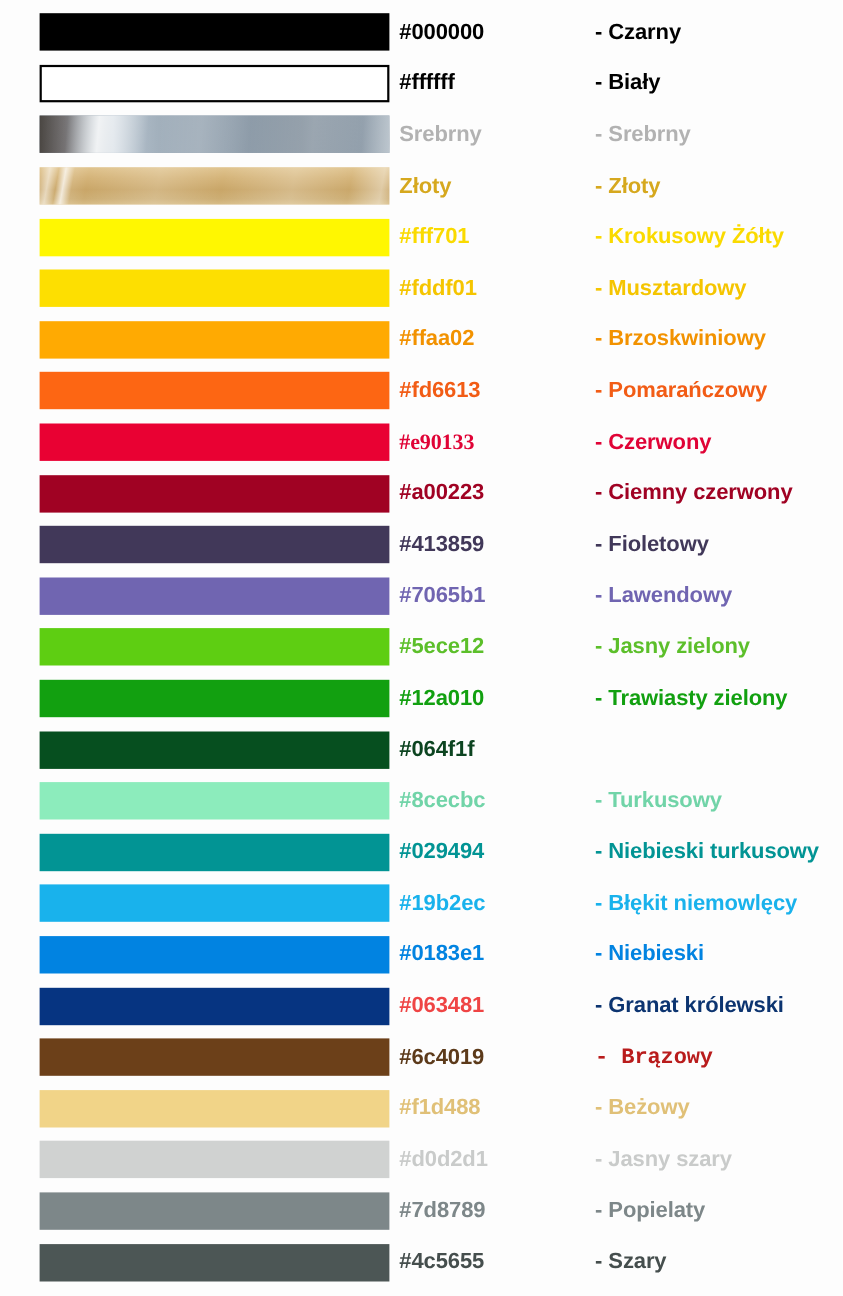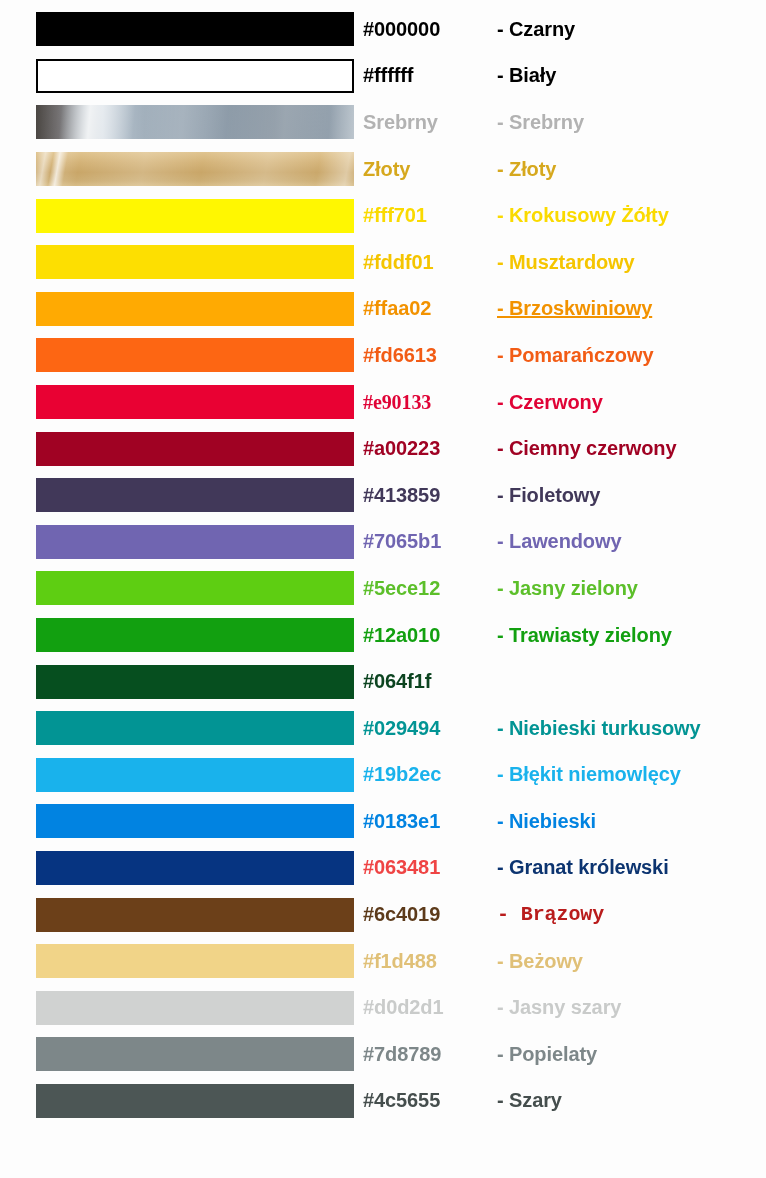--- a/index.html
+++ b/index.html
@@ -44,20 +44,21 @@
     font-size: 20px;
     font-weight: bold;
     letter-spacing: -0.1px;
     white-space: nowrap;
   }
   .name-label {
     font-size: 20px;
     font-weight: bold;
     letter-spacing: -0.1px;
     white-space: nowrap;
+    margin-left: 44px;
   }
   
   .swatch.gold-tex {
     background:
       linear-gradient(100deg,
         rgba(255,255,255,0.00) 0%,
         rgba(255,255,255,0.55) 3%,
         rgba(255,255,255,0.05) 5.5%,
         rgba(255,255,255,0.75) 7.5%,
         rgba(255,255,255,0.10) 10%,
@@ -135,21 +136,21 @@
       <div class="name-label" style="color: rgb(250, 218, 0);">- Krokusowy Żółty</div>
     </div>
     <div class="color-row">
       <div class="swatch" style="background: rgb(253, 223, 1);"></div>
       <div class="hex-label" style="color: rgb(245, 197, 0);">#fddf01</div>
       <div class="name-label" style="color: rgb(245, 197, 0);">- Musztardowy</div>
     </div>
     <div class="color-row">
       <div class="swatch" style="background: rgb(255, 170, 2);"></div>
       <div class="hex-label" style="color: rgb(242, 146, 0);">#ffaa02</div>
-      <div class="name-label" style="color: rgb(242, 146, 0); text-decoration: underline;">- Brzoskwiniowy</div>
+      <div class="name-label" style="color: rgb(242, 146, 0);">- Brzoskwiniowy</div>
     </div>
     <div class="color-row">
       <div class="swatch" style="background: rgb(253, 102, 19);"></div>
       <div class="hex-label" style="color: rgb(242, 92, 21);">#fd6613</div>
       <div class="name-label" style="color: rgb(242, 92, 21);">- Pomarańczowy</div>
     </div>
     <div class="color-row">
       <div class="swatch" style="background: rgb(233, 1, 51);"></div>
       <div class="hex-label" style="color: rgb(224, 3, 54); font-family: Liberation Serif, serif;">#e90133</div>
       <div class="name-label" style="color: rgb(224, 3, 54);">- Czerwony</div>
@@ -177,20 +178,25 @@
     <div class="color-row">
       <div class="swatch" style="background: rgb(18, 160, 16);"></div>
       <div class="hex-label" style="color: rgb(18, 160, 16);">#12a010</div>
       <div class="name-label" style="color: rgb(18, 160, 16);">- Trawiasty zielony</div>
     </div>
     <div class="color-row">
       <div class="swatch" style="background: rgb(6, 79, 31);"></div>
       <div class="hex-label" style="color: rgb(12, 68, 32);">#064f1f</div>
     </div>
     <div class="color-row">
+      <div class="swatch" style="background: rgb(140, 236, 188);"></div>
+      <div class="hex-label" style="color: rgb(113, 212, 168);">#8cecbc</div>
+      <div class="name-label" style="color: rgb(113, 212, 168);">- Turkusowy</div>
+    </div>
+    <div class="color-row">
       <div class="swatch" style="background: rgb(2, 148, 148);"></div>
       <div class="hex-label" style="color: rgb(2, 148, 148);">#029494</div>
       <div class="name-label" style="color: rgb(2, 148, 148);">- Niebieski turkusowy</div>
     </div>
     <div class="color-row">
       <div class="swatch" style="background: rgb(25, 178, 236);"></div>
       <div class="hex-label" style="color: rgb(25, 178, 236);">#19b2ec</div>
       <div class="name-label" style="color: rgb(25, 178, 236);">- Błękit niemowlęcy</div>
     </div>
     <div class="color-row">

